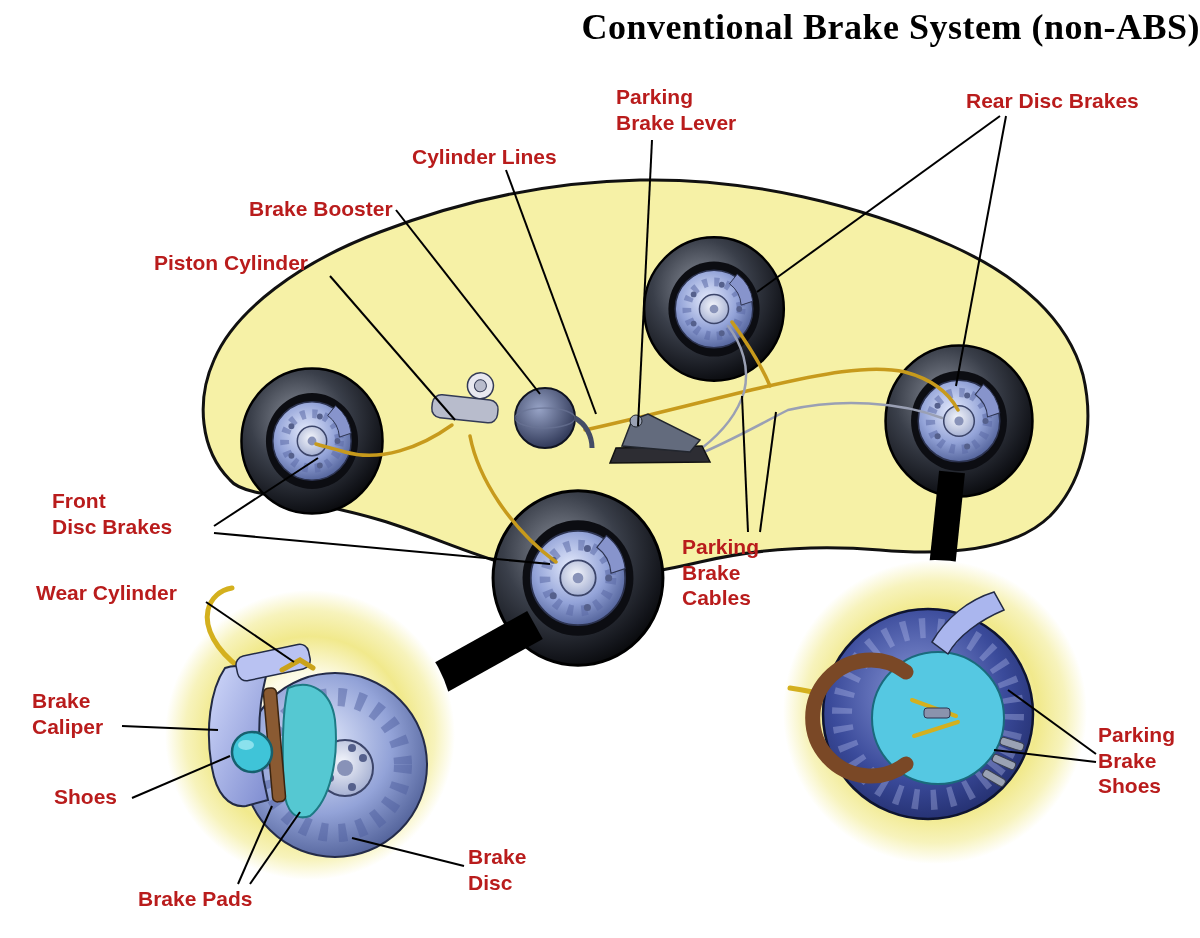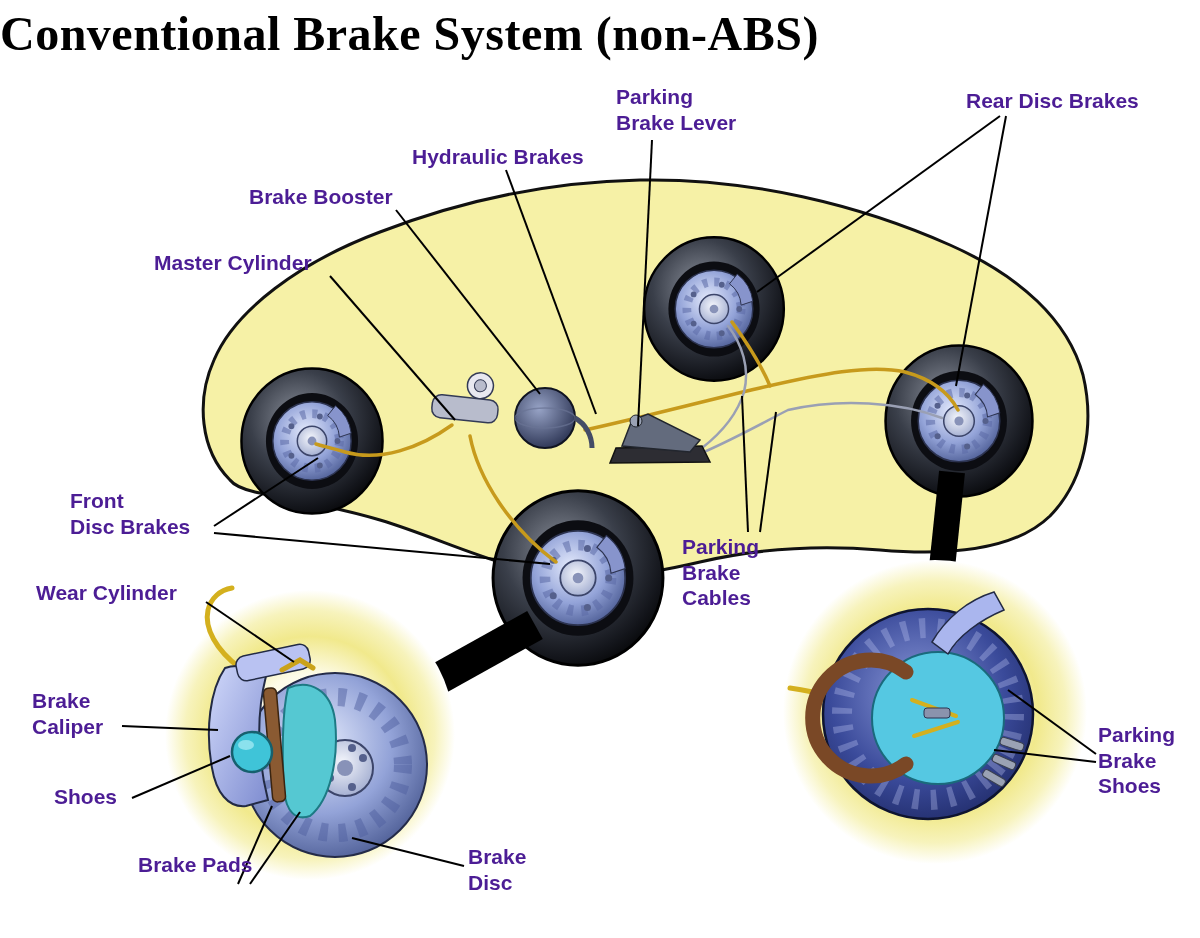--- a/index.html
+++ b/index.html
@@ -1,22 +1,22 @@
 <!DOCTYPE html>
 <html><head>
 <meta charset="utf-8">
 <style>
   html,body{margin:0;padding:0;background:#ffffff;}
   .stage{position:relative;width:1200px;height:938px;background:#ffffff;
          font-family:"Liberation Sans",sans-serif;overflow:hidden;}
-  .title{position:absolute;left:0;right:0;top:6px;text-align:left;
-         font-family:"Liberation Serif",serif;font-weight:bold;font-size:48px;
+  .title{position:absolute;left:0;right:0;top:6px;text-align:right;
+         font-family:"Liberation Serif",serif;font-weight:bold;font-size:36px;
          color:#000;letter-spacing:.5px;}
   .label{position:absolute;font-weight:bold;font-size:21px;line-height:1.22;
-         color:#4c1d95;white-space:pre-line;}
+         color:#b91c1c;white-space:pre-line;}
   svg.diagram{position:absolute;left:0;top:0;}
 </style>
 </head>
 <body>
 
 <div class="stage">
 
   <svg class="diagram" width="1200" height="938" viewBox="0 0 1200 938">
     <defs>
       <radialGradient id="tireGrad" cx="40%" cy="35%" r="75%">
@@ -180,30 +180,30 @@
       <line x1="1096" y1="754" x2="1008" y2="690"></line>
       <line x1="1096" y1="762" x2="994" y2="750"></line>
     </g>
   </svg>
 
   <div class="title">Conventional Brake System (non-ABS)</div>
 
   <div class="label" style="left:616px;top:84px">Parking
 Brake Lever</div>
   <div class="label" style="left:966px;top:88px">Rear Disc Brakes</div>
-  <div class="label" style="left:412px;top:144px">Hydraulic Brakes</div>
-  <div class="label" style="left:249px;top:184px">Brake Booster</div>
-  <div class="label" style="left:154px;top:250px">Master Cylinder</div>
-  <div class="label" style="left:70px;top:488px">Front
+  <div class="label" style="left:412px;top:144px">Cylinder Lines</div>
+  <div class="label" style="left:249px;top:196px">Brake Booster</div>
+  <div class="label" style="left:154px;top:250px">Piston Cylinder</div>
+  <div class="label" style="left:52px;top:488px">Front
 Disc Brakes</div>
   <div class="label" style="left:36px;top:580px">Wear Cylinder</div>
   <div class="label" style="left:32px;top:688px">Brake
 Caliper</div>
   <div class="label" style="left:54px;top:784px">Shoes</div>
-  <div class="label" style="left:138px;top:852px">Brake Pads</div>
+  <div class="label" style="left:138px;top:886px">Brake Pads</div>
   <div class="label" style="left:468px;top:844px">Brake
 Disc</div>
   <div class="label" style="left:682px;top:534px">Parking
 Brake
 Cables</div>
   <div class="label" style="left:1098px;top:722px">Parking
 Brake
 Shoes</div>
 
 </div>

